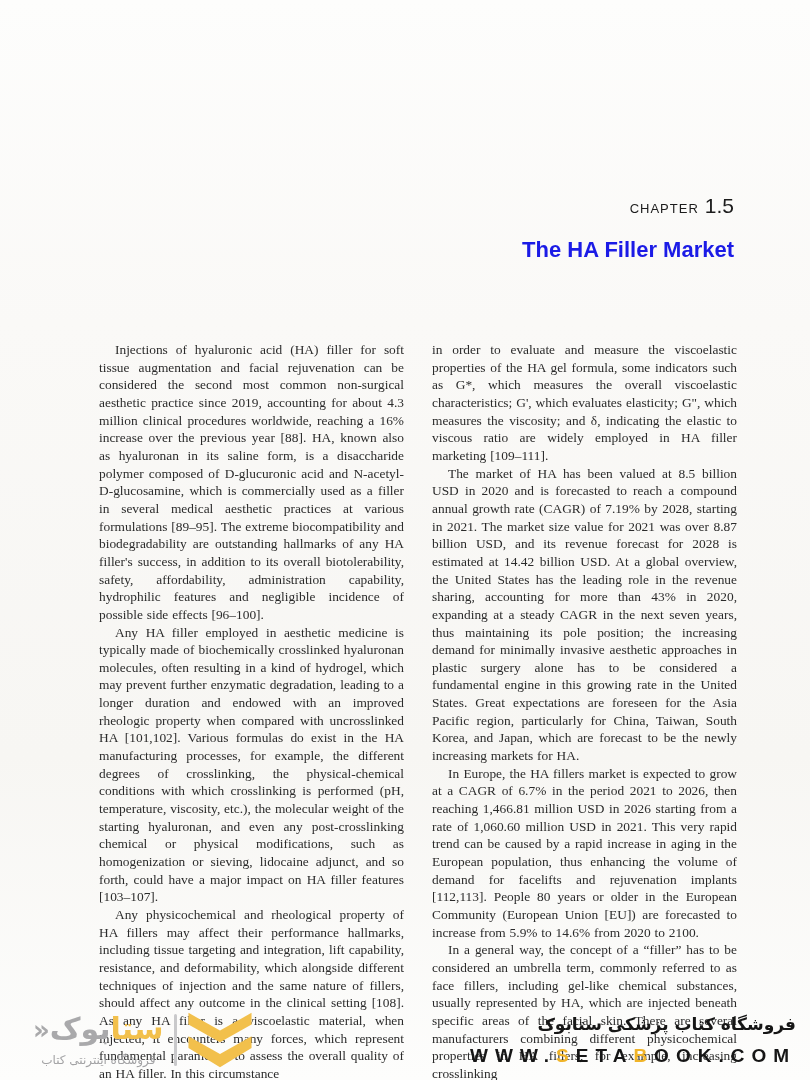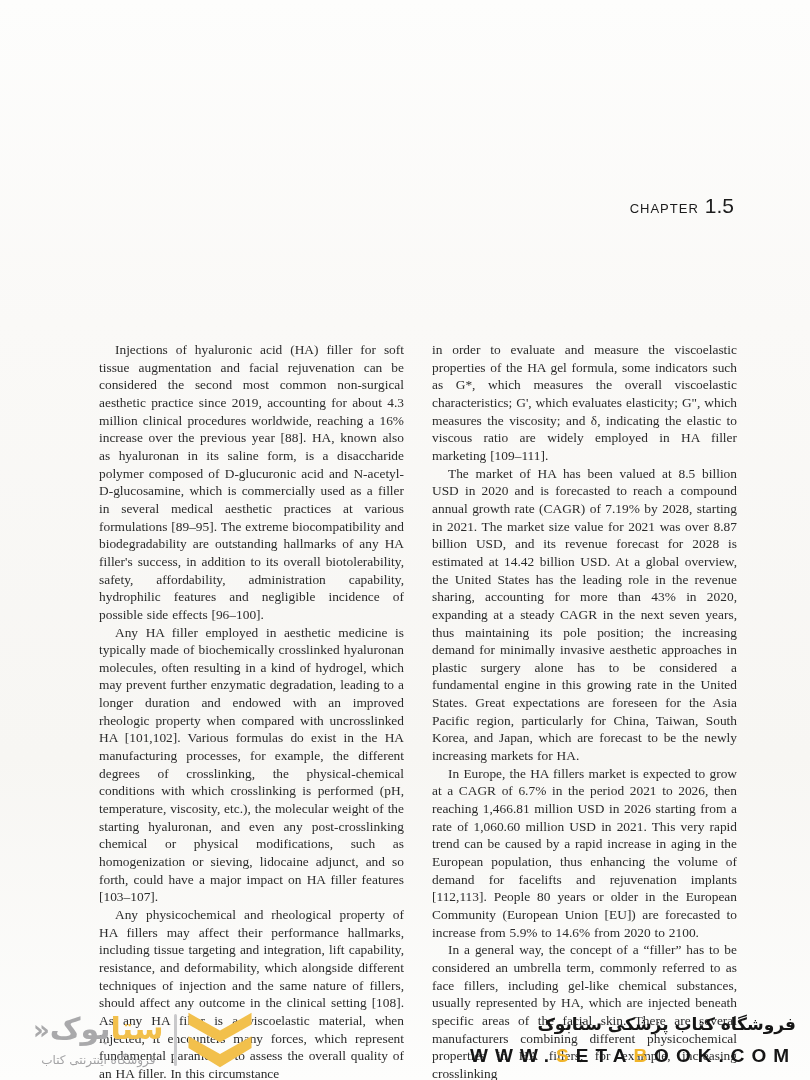--- a/index.html
+++ b/index.html
@@ -86,20 +86,21 @@
 </style>
 </head>
 <body>
 
 <div class="page">
 
   <div class="chapter-head">
     <span class="chapter-label">CHAPTER</span><span class="chapter-number">1.5</span>
   </div>
 
+  <div class="page-title" id="pageTitle" style="color: rgb(27, 27, 230);">The HA Filler Market</div>
 
 
   <div class="columns">
     <div class="col">
       <p class="indent">Injections of hyaluronic acid (HA) filler for soft tissue augmentation and facial rejuvenation can be considered the second most common non-surgical aesthetic practice since 2019, accounting for about 4.3 million clinical procedures worldwide, reaching a 16% increase over the previous year [88]. HA, known also as hyaluronan in its saline form, is a disaccharide polymer composed of D-glucuronic acid and N-acetyl-D-glucosamine, which is commercially used as a filler in several medical aesthetic practices at various formulations [89–95]. The extreme biocompatibility and biodegradability are outstanding hallmarks of any HA filler's success, in addition to its overall biotolerability, safety, affordability, administration capability, hydrophilic features and negligible incidence of possible side effects [96–100].</p>
       <p class="indent">Any HA filler employed in aesthetic medicine is typically made of biochemically crosslinked hyaluronan molecules, often resulting in a kind of hydrogel, which may prevent further enzymatic degradation, leading to a longer duration and endowed with an improved rheologic property when compared with uncrosslinked HA [101,102]. Various formulas do exist in the HA manufacturing processes, for example, the different degrees of crosslinking, the physical-chemical conditions with which crosslinking is performed (pH, temperature, viscosity, etc.), the molecular weight of the starting hyaluronan, and even any post-crosslinking chemical or physical modifications, such as homogenization or sieving, lidocaine adjunct, and so forth, could have a major impact on HA filler features [103–107].</p>
       <p class="indent">Any physicochemical and rheological property of HA fillers may affect their performance hallmarks, including tissue targeting and integration, lift capability, resistance, and deformability, which alongside different techniques of injection and the same nature of fillers, should affect any outcome in the clinical setting [108]. As any HA filler is a viscoelastic material, when injected, it encounters many forces, which represent fundamental parameters to assess the overall quality of an HA filler. In this circumstance</p>
     </div>
     <div class="col">
       <p>in order to evaluate and measure the viscoelastic properties of the HA gel formula, some indicators such as G*, which measures the overall viscoelastic characteristics; G', which evaluates elasticity; G", which measures the viscosity; and δ, indicating the elastic to viscous ratio are widely employed in HA filler marketing [109–111].</p>

